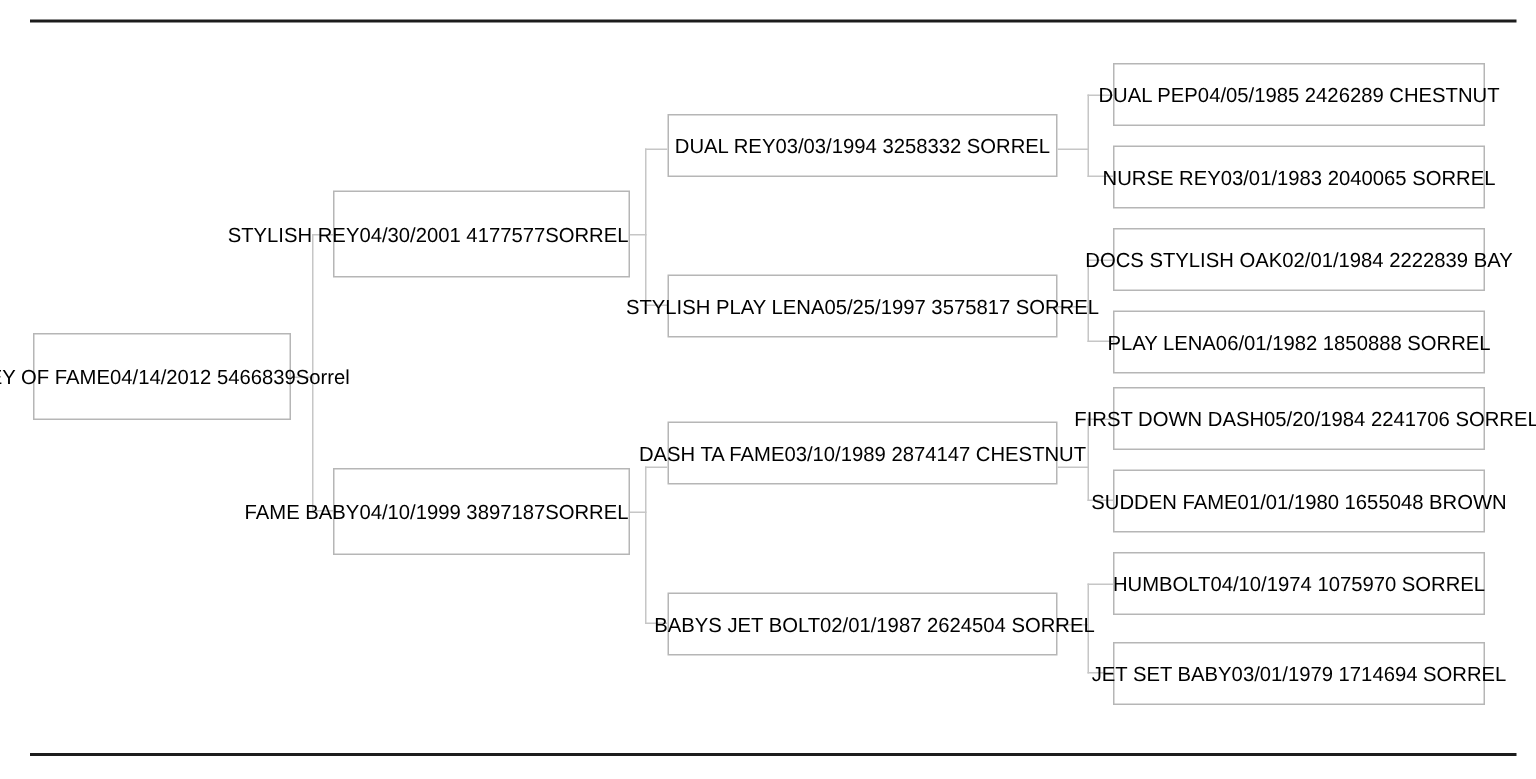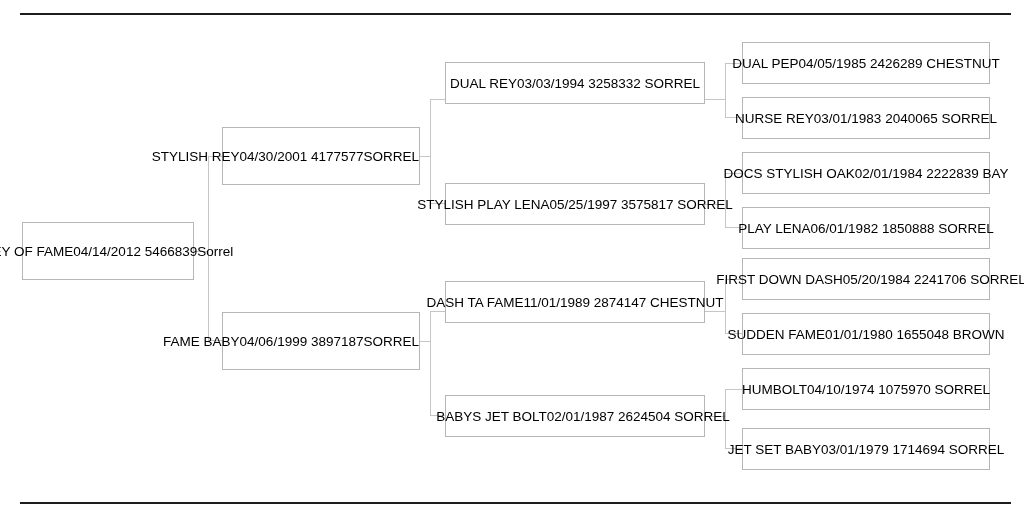--- a/index.html
+++ b/index.html
@@ -39,21 +39,21 @@
   
   #box-root { left: 22px;  top: 222px; width: 172px; height: 58px; }
 
   
   .gen2 { left: 222px; width: 198px; height: 58px; justify-content: flex-end; }
   #box-g2-0 { top: 127px; }
   #box-g2-1 { top: 312px; }
 
   
   .gen3 { left: 445px; width: 260px; height: 42px; }
-  #box-g3-0 { top: 62px; align-items: center; }
+  #box-g3-0 { top: 76px; align-items: center; }
   #box-g3-1 { top: 183px; }
   #box-g3-2 { top: 281px; }
   #box-g3-3 { top: 395px; padding-left: 16px; }
 
   
   .gen4 { left: 742px; width: 248px; height: 42px; }
   #box-g4-0 { top: 42px; }
   #box-g4-1 { top: 97px; }
   #box-g4-2 { top: 152px; }
   #box-g4-3 { top: 207px; }
@@ -121,35 +121,35 @@
     <span>Sorrel</span>
   </div>
 
   <div id="box-g2-0" class="pbox gen2">
     <span>STYLISH REY</span>
     <span>04/30/2001 4177577</span>
     <span>SORREL</span>
   </div>
   <div id="box-g2-1" class="pbox gen2">
     <span>FAME BABY</span>
-    <span>04/06/1999 3897187</span>
+    <span>04/10/1999 3897187</span>
     <span>SORREL</span>
   </div>
 
   <div id="box-g3-0" class="pbox gen3">
     <span>DUAL REY</span>
     <span>03/03/1994 3258332 SORREL</span>
   </div>
   <div id="box-g3-1" class="pbox gen3">
     <span>STYLISH PLAY LENA</span>
     <span>05/25/1997 3575817 SORREL</span>
   </div>
   <div id="box-g3-2" class="pbox gen3">
     <span>DASH TA FAME</span>
-    <span>11/01/1989 2874147 CHESTNUT</span>
+    <span>03/10/1989 2874147 CHESTNUT</span>
   </div>
   <div id="box-g3-3" class="pbox gen3">
     <span>BABYS JET BOLT</span>
     <span>02/01/1987 2624504 SORREL</span>
   </div>
 
   <div id="box-g4-0" class="pbox gen4">
     <span>DUAL PEP</span>
     <span>04/05/1985 2426289 CHESTNUT</span>
   </div>

